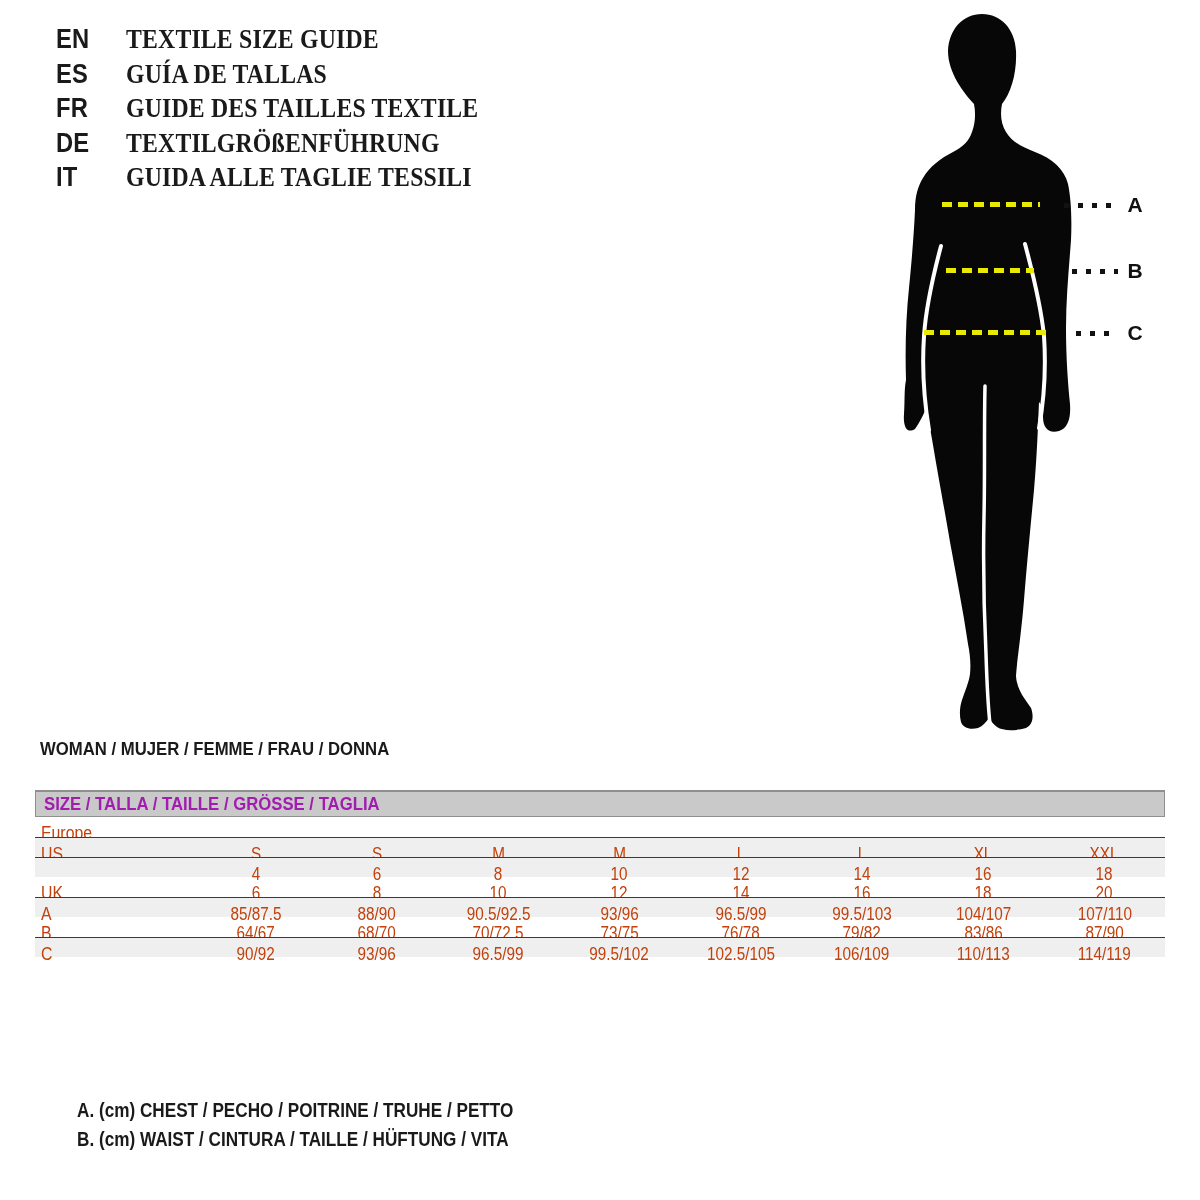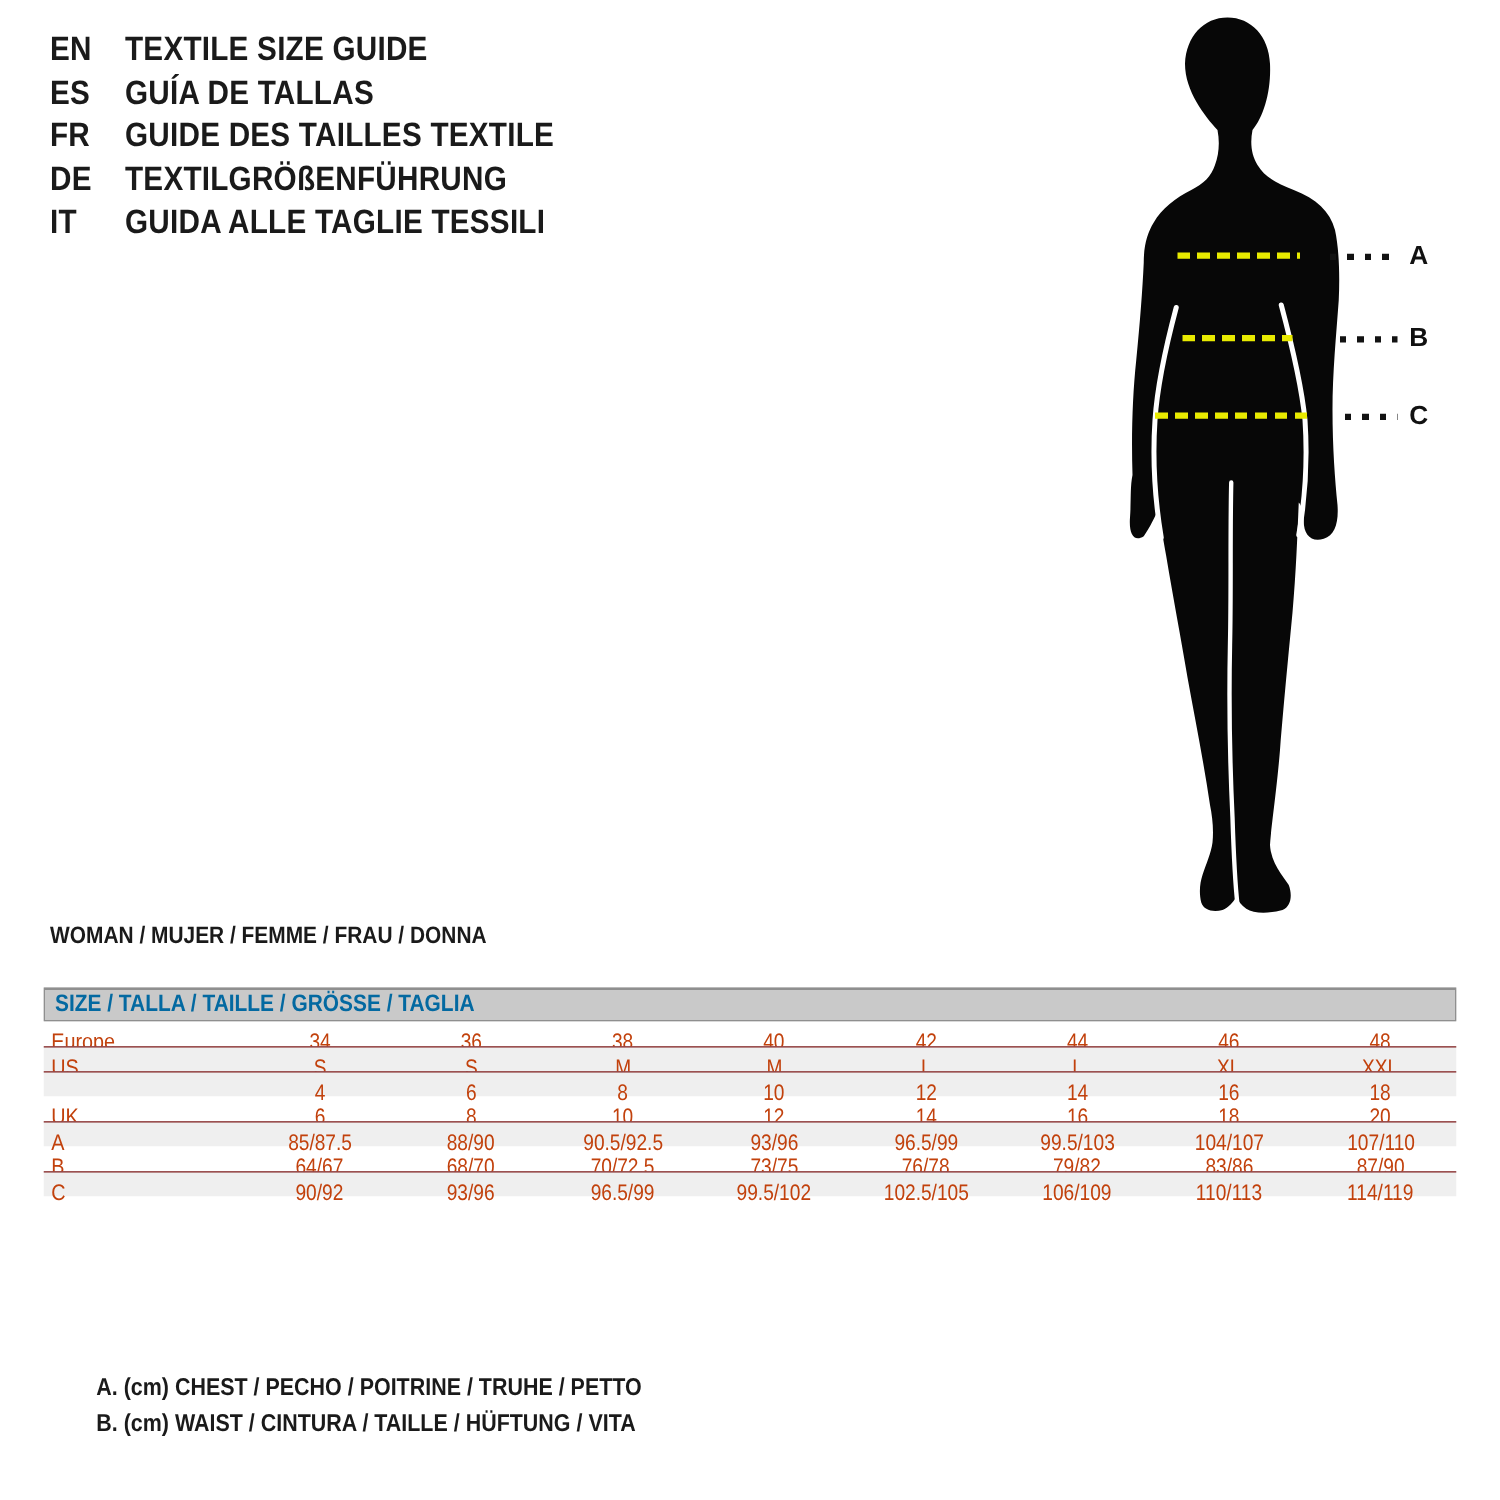--- a/index.html
+++ b/index.html
@@ -6,22 +6,22 @@
   #stage{
     position:relative;width:1200px;height:1200px;background:#ffffff;overflow:hidden;
     font-family:"Liberation Sans","DejaVu Sans",sans-serif;color:#1a1a1a;
   }
   .cond{display:inline-block;transform:scaleX(0.88);transform-origin:0 50%;white-space:nowrap;}
   .cond-c{display:inline-block;transform:scaleX(0.85);transform-origin:50% 50%;white-space:nowrap;}
 
   
   #lang-block{position:absolute;left:40px;top:22px;}
   .lang-row{height:34.5px;line-height:34.5px;font-weight:bold;font-size:27px;letter-spacing:0.2px;}
-  .lang-code{position:absolute;left:0;width:70px;}
-  .lang-title{position:absolute;left:60px;width:520px;}
+  .lang-code{position:absolute;left:16px;width:70px;}
+  .lang-title{position:absolute;left:86px;width:520px;font-family:Liberation Serif, serif;}
   .lang-row{position:relative;}
 
   
   #figure-svg{position:absolute;left:860px;top:0;width:260px;height:744px;}
   .marker-yellow{position:absolute;height:5px;
     background:repeating-linear-gradient(90deg,#e8ea00 0 10px,rgba(0,0,0,0) 10px 16px);}
   .marker-dots{position:absolute;height:5px;
     background:repeating-linear-gradient(90deg,#121212 0 5px,rgba(0,0,0,0) 5px 14px);}
   .marker-label{position:absolute;width:26px;height:26px;line-height:26px;text-align:center;
     font-size:21px;font-weight:600;color:#111;}
@@ -34,21 +34,21 @@
   #marker-c-yellow{left:924px;top:330px;width:126px;}
   #marker-c-dots{left:1076px;top:331px;width:42px;}
   #marker-c-label{left:1122px;top:320px;}
 
   
   #section-title{position:absolute;left:40px;top:738px;font-size:19px;font-weight:bold;text-align:center;}
 
   
   #size-table{position:absolute;left:35px;top:790px;width:1130px;}
   #table-header{box-sizing:border-box;height:27px;line-height:23px;background:#c9c9c9;
-    border:1px solid #8f8f8f;border-top-width:2px;color:#0369a1;font-weight:bold;font-size:19px;
+    border:1px solid #8f8f8f;border-top-width:2px;color:#a21caf;font-weight:bold;font-size:19px;
     padding-left:8px;}
   .trow{position:relative;height:20px;line-height:32px;display:flex;box-sizing:border-box;font-size:18px;color:#c2410c;}
   .trow.shade{background:#efefef;border-top:1px solid #7f1d1d;}
   .rlabel{width:160px;padding-left:6px;box-sizing:border-box;flex:0 0 auto;}
   .cells{flex:1 1 auto;display:flex;}
   .cell{flex:1 1 0;text-align:center;}
 
   
   #legend-block{position:absolute;left:40px;top:1096px;}
   .legend-line{height:28.5px;line-height:28.5px;font-size:19.5px;font-weight:bold;margin-left:37px;}
@@ -111,30 +111,20 @@
   <div class="marker-yellow" id="marker-c-yellow"></div>
   <div class="marker-dots" id="marker-c-dots"></div>
   <div class="marker-label" id="marker-c-label">C</div>
 
   <div id="section-title"><span class="cond">WOMAN / MUJER / FEMME / FRAU / DONNA</span></div>
 
   <div id="size-table">
     <div id="table-header"><span class="cond">SIZE / TALLA / TAILLE / GRÖSSE / TAGLIA</span></div>
     <div class="trow">
       <div class="rlabel"><span class="cond">Europe</span></div>
-      <div class="cells">
-          <div class="cell"><span class="cond-c">34</span></div>
-          <div class="cell"><span class="cond-c">36</span></div>
-          <div class="cell"><span class="cond-c">38</span></div>
-          <div class="cell"><span class="cond-c">40</span></div>
-          <div class="cell"><span class="cond-c">42</span></div>
-          <div class="cell"><span class="cond-c">44</span></div>
-          <div class="cell"><span class="cond-c">46</span></div>
-          <div class="cell"><span class="cond-c">48</span></div>
-        </div>
     </div>
       <div class="trow shade">
       <div class="rlabel"><span class="cond">US</span></div>
       <div class="cells">
           <div class="cell"><span class="cond-c">S</span></div>
           <div class="cell"><span class="cond-c">S</span></div>
           <div class="cell"><span class="cond-c">M</span></div>
           <div class="cell"><span class="cond-c">M</span></div>
           <div class="cell"><span class="cond-c">L</span></div>
           <div class="cell"><span class="cond-c">L</span></div>

